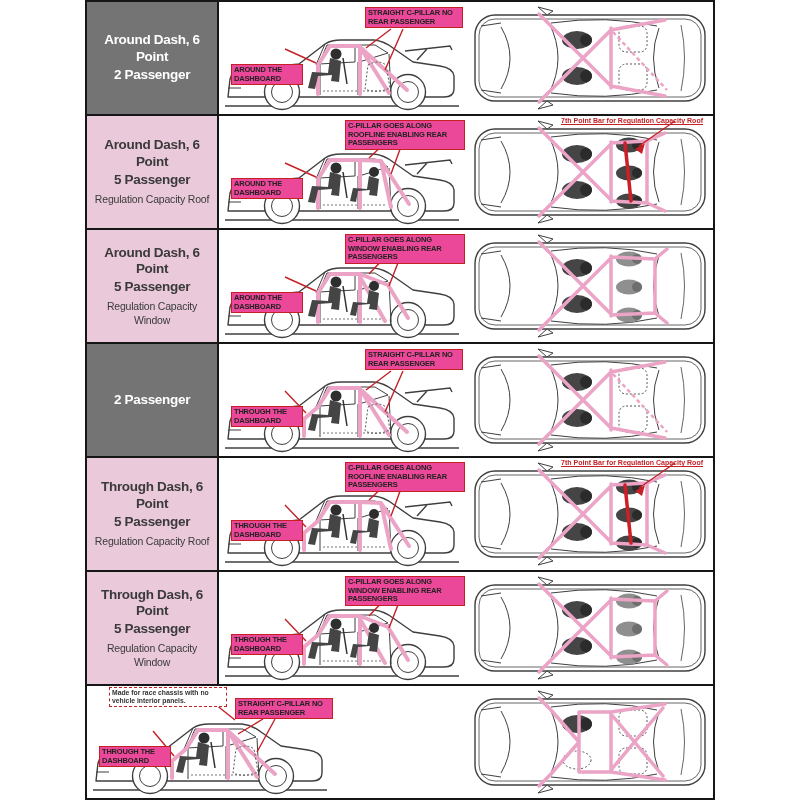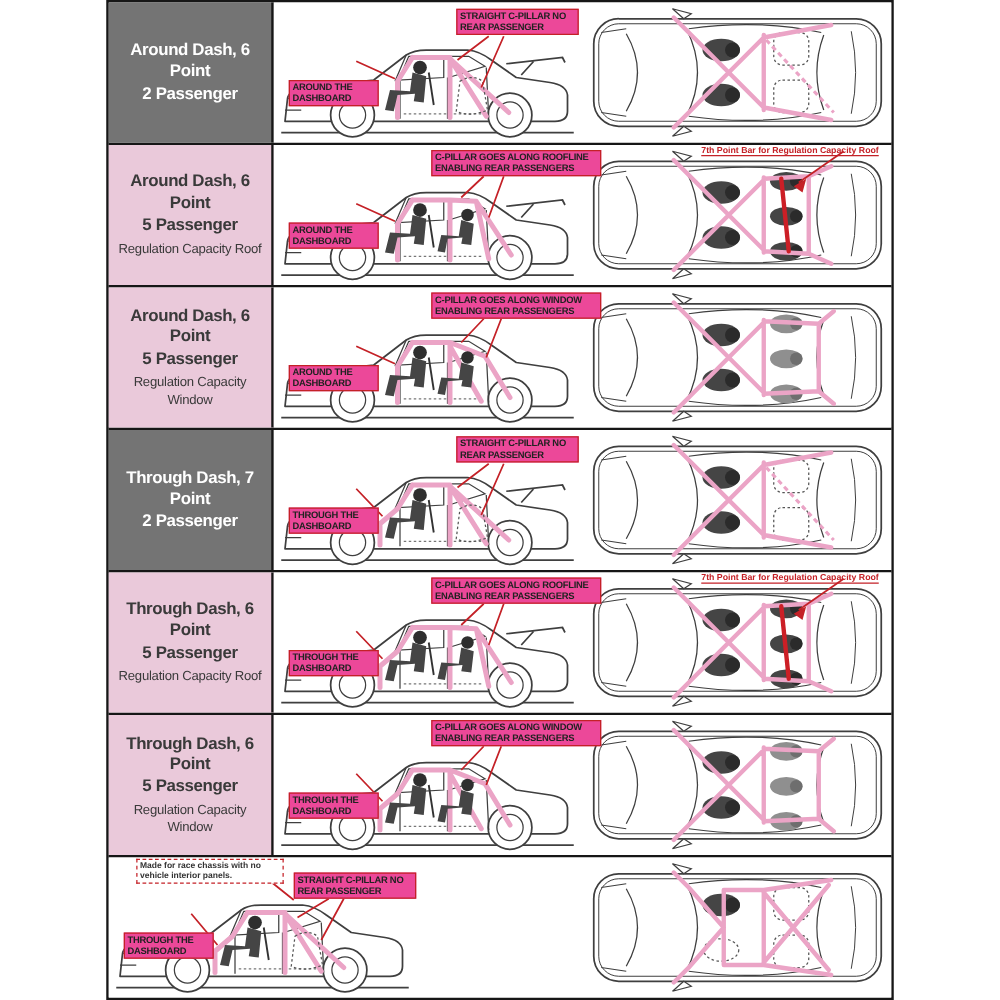--- a/index.html
+++ b/index.html
@@ -28,21 +28,21 @@
   .svg-side{position:absolute;left:0;top:0;width:246px;height:100%;}
   .svg-top{position:absolute;right:0;top:0;width:246px;height:100%;}
   .ann{
     position:absolute;background:#ec4899;border:1.5px solid #c42127;color:#222;
     font-size:7.5px;font-weight:bold;line-height:1.15;padding:1px 2px;
     text-transform:uppercase;letter-spacing:-0.2px;z-index:3;box-sizing:border-box;
   }
   .ann-dash{left:12px;top:26px;width:72px;margin-top:36px;}
   .row.fia .ann-dash{top:24px;}
   .ann-cpillar{left:146px;top:5px;width:98px;}
-  .row.longnote .ann-cpillar{left:126px;top:4px;width:136px;}
+  .row.longnote .ann-cpillar{left:126px;top:4px;width:120px;}
   .row.fia .ann-cpillar{left:148px;top:12px;width:98px;}
   .ann-race{
     position:absolute;left:22px;top:1px;width:118px;z-index:3;box-sizing:border-box;
     background:#fff;border:1.2px dashed #c42127;color:#333;
     font-size:6.8px;font-weight:bold;line-height:1.2;padding:1px 2px;
   }
   .ann-top-note{
     position:absolute;right:10px;top:1px;z-index:3;
     color:#c42127;font-size:7px;font-weight:bold;
     border-bottom:1px solid #c42127;padding-bottom:0px;white-space:nowrap;
@@ -208,21 +208,20 @@
             <circle cx="119" cy="38" r="6" fill="#2b2b2b"></circle>
             <ellipse cx="110" cy="74" rx="15" ry="9" fill="#454545"></ellipse>
             <circle cx="119" cy="74" r="6" fill="#2b2b2b"></circle>
             <path d="M84,24 L72,12 M84,88 L72,100 M144,26 L144,86 M84,24 L144,84 M84,88 L144,28 M144,27 L188,29 L200,19 M144,85 L188,83 L200,93 M188,29 L188,83 " fill="none" stroke="#eba4c6" stroke-width="3.5" stroke-linecap="round" stroke-linejoin="round"></path>
           </svg></div>
     </div>
   </div>
 
   <div class="row">
     <div class="label-cell gray">
-      <div class="label-line">Through Dash, 7 Point</div>
       <div class="label-line">2 Passenger</div>
     </div>
     <div class="drawing-cell">
       <div class="ann ann-dash">THROUGH THE DASHBOARD</div>
       <div class="ann ann-cpillar">STRAIGHT C-PILLAR NO REAR PASSENGER</div>
       <div class="svg-side"><svg viewBox="0 0 246 112" width="100%" height="100%" preserveAspectRatio="xMidYMid meet">
             <line x1="6" y1="104" x2="240" y2="104" stroke="#3f3f3f" stroke-width="1.4"></line>
             <path d="M9,95 L11,77 Q12,70 23,68 L80,62 L106,42 Q112,38 122,38 L155,38 Q165,39 174,46 L194,60 L221,64 Q234,66 235,74 L235,87 Q235,95 225,95 Z" fill="#fff" stroke="#3f3f3f" stroke-width="1.4" stroke-linejoin="round"></path>
             <circle cx="63" cy="90" r="17.5" fill="#fff" stroke="#3f3f3f" stroke-width="1.4"></circle>
             <circle cx="63" cy="90" r="10.5" fill="none" stroke="#3f3f3f" stroke-width="1"></circle>

